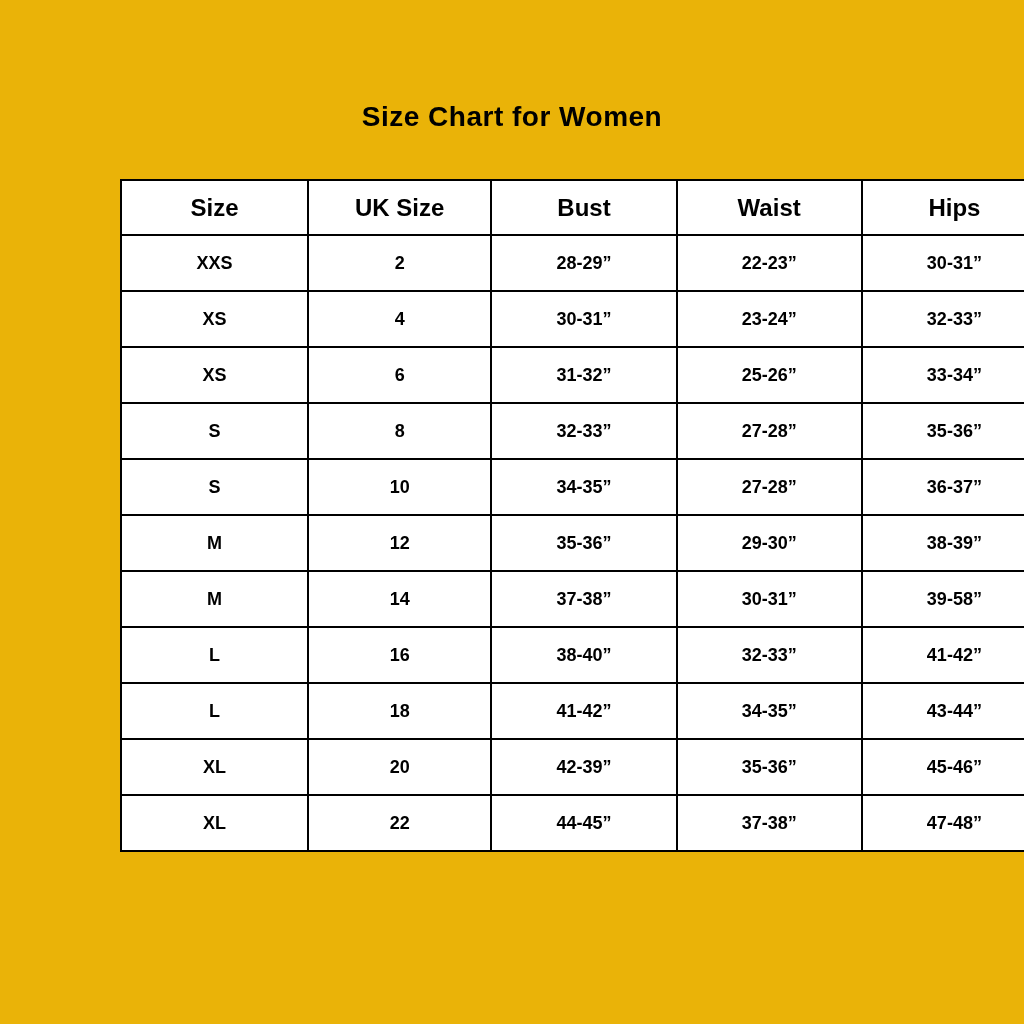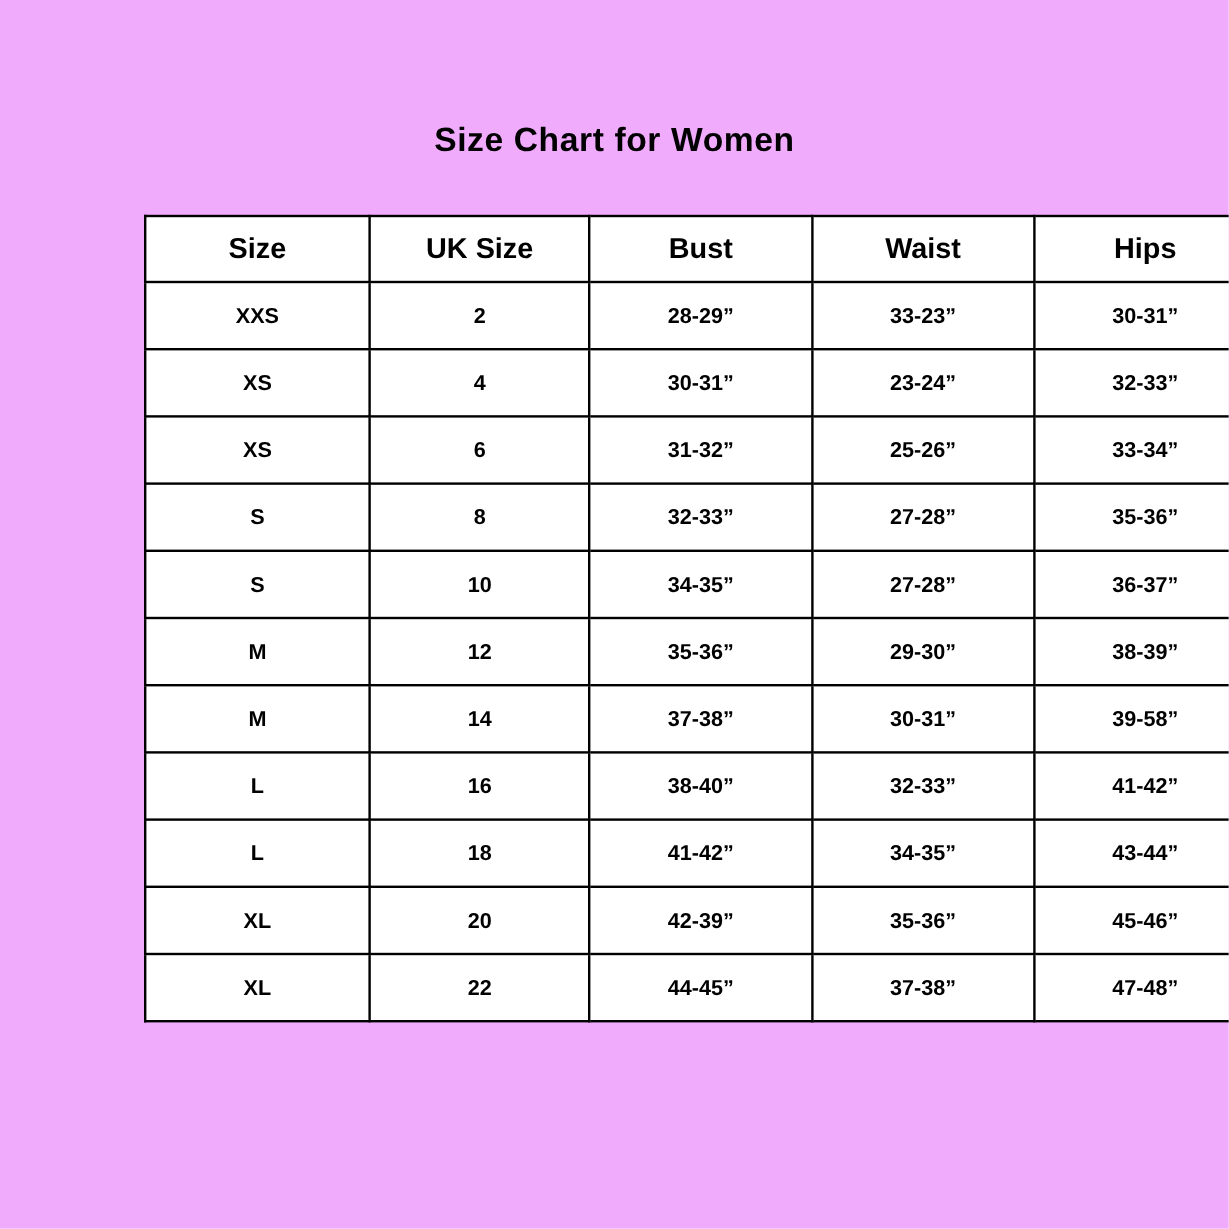--- a/index.html
+++ b/index.html
@@ -5,21 +5,21 @@
   html, body {
     margin: 0;
     padding: 0;
     background: #ffffff;
     font-family: "Liberation Sans", "DejaVu Sans", sans-serif;
   }
   .page {
     position: relative;
     width: 1024px;
     height: 1024px;
-    background: #f0abfc;
+    background: #eab308;
     overflow: hidden;
   }
   .chart-title {
     position: absolute;
     top: 101px;
     left: 0;
     width: 100%;
     margin: 0;
     text-align: center;
     font-size: 28px;
@@ -80,21 +80,21 @@
           <th>Bust</th>
           <th>Waist</th>
           <th>Hips</th>
         </tr>
     </thead>
     <tbody>
         <tr>
           <td>XXS</td>
           <td>2</td>
           <td>28-29”</td>
-          <td>33-23”</td>
+          <td>22-23”</td>
           <td>30-31”</td>
         </tr>
         <tr>
           <td>XS</td>
           <td>4</td>
           <td>30-31”</td>
           <td>23-24”</td>
           <td>32-33”</td>
         </tr>
         <tr>

